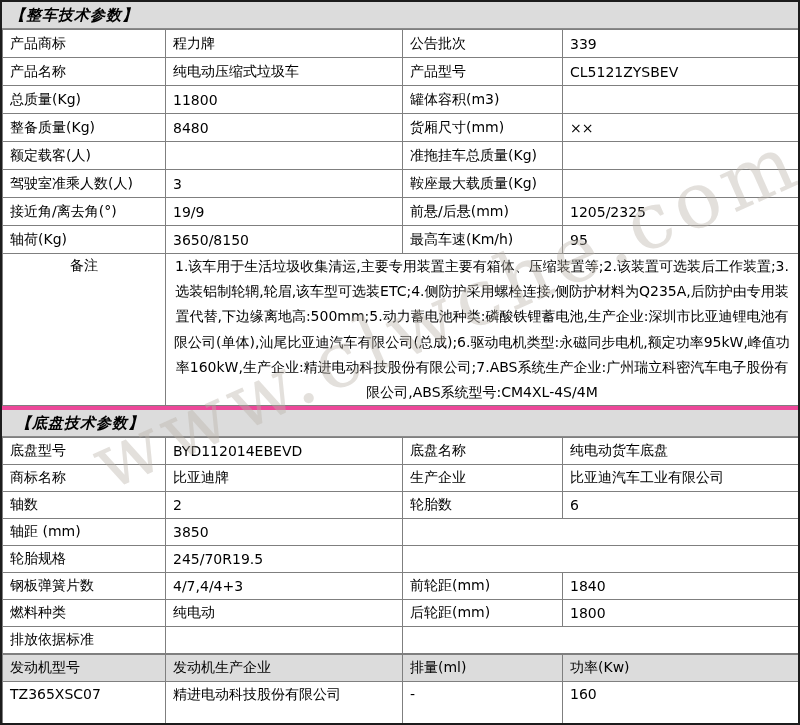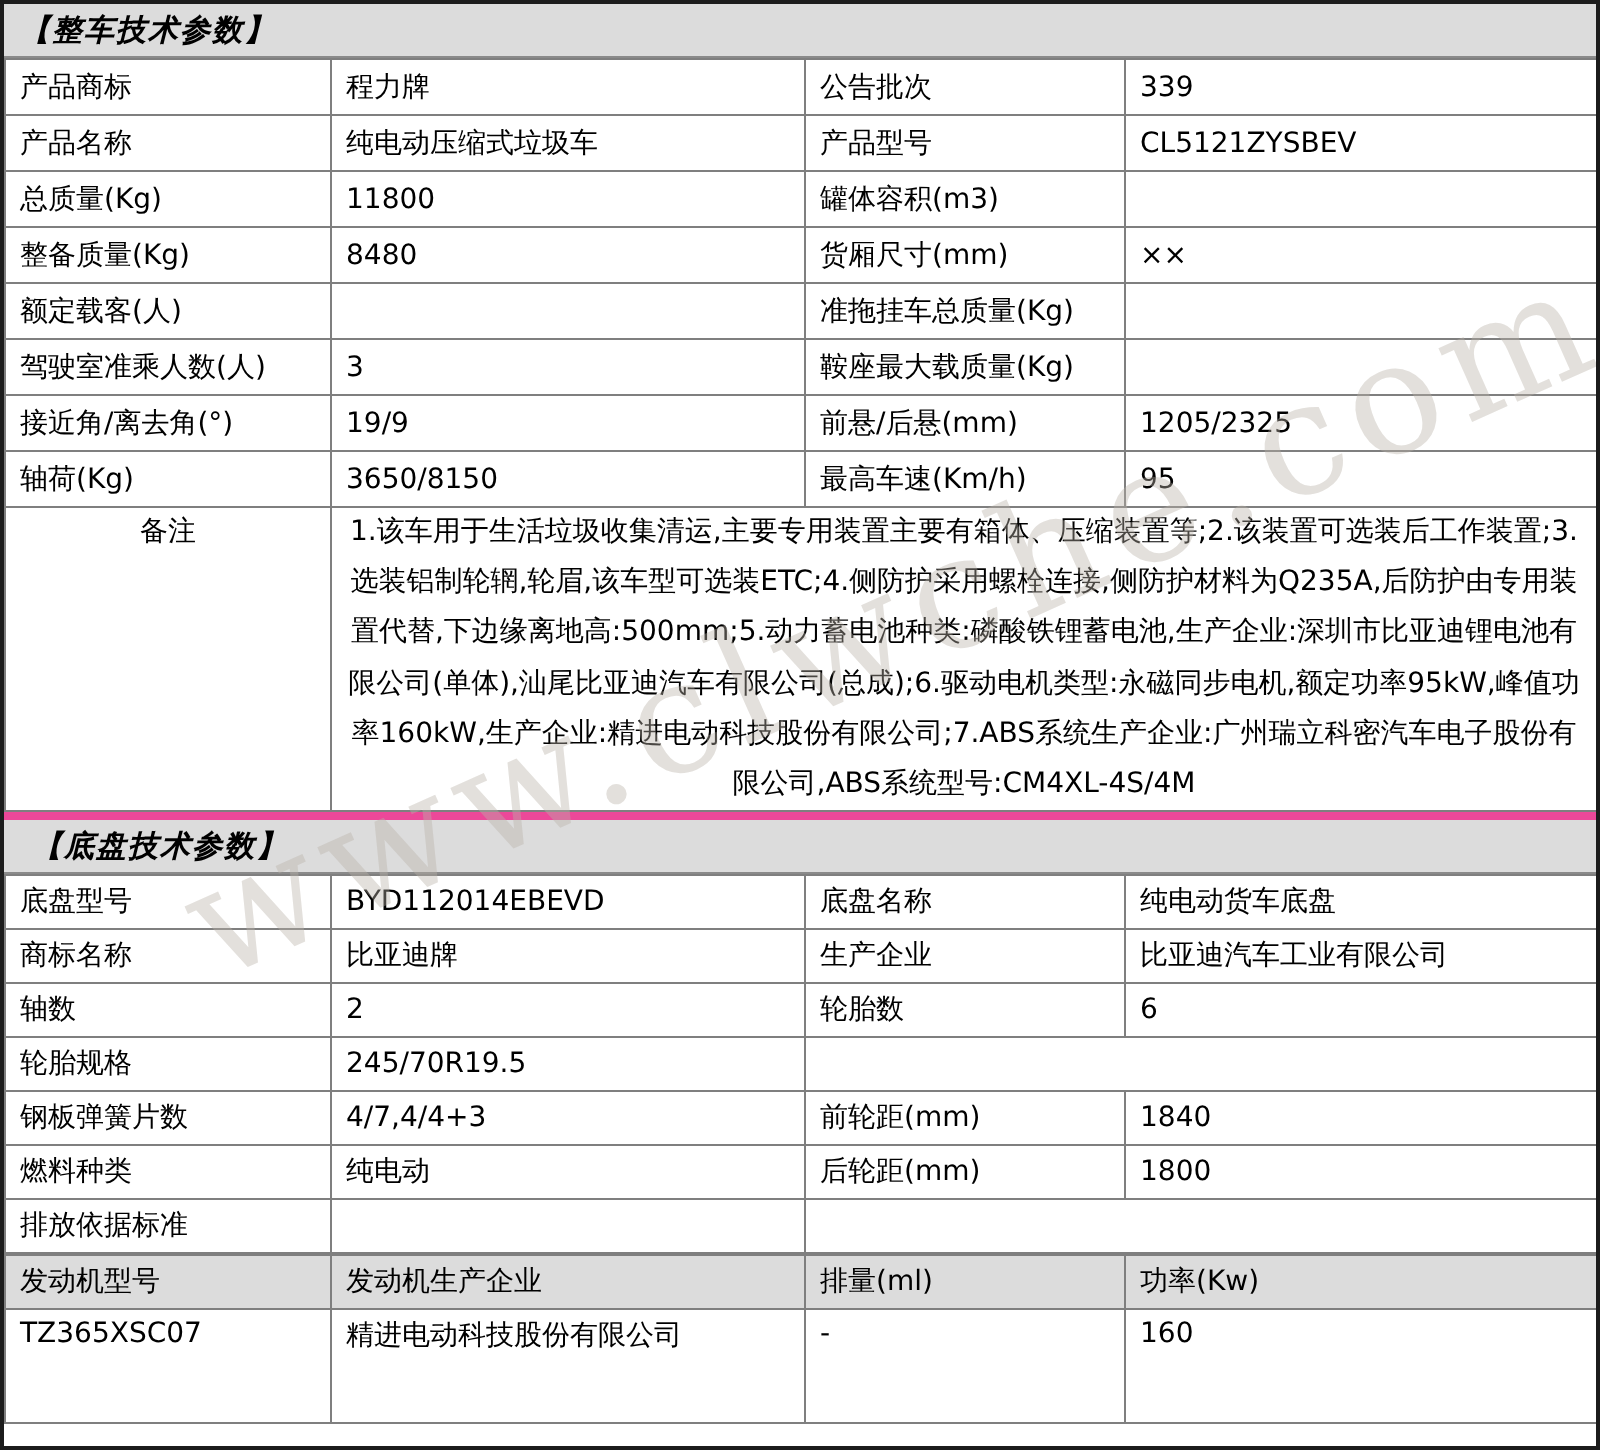--- a/index.html
+++ b/index.html
@@ -112,20 +112,25 @@
           <td class="lbl">生产企业</td>
           <td class="val">比亚迪汽车工业有限公司</td>
         </tr>
         <tr>
           <td class="lbl">轴数</td>
           <td class="val">2</td>
           <td class="lbl">轮胎数</td>
           <td class="val">6</td>
         </tr>
         <tr>
+          <td class="lbl">轴距 (mm)</td>
+          <td class="val">3850</td>
+          <td colspan="2" class="lbl"></td>
+        </tr>
+        <tr>
           <td class="lbl">轮胎规格</td>
           <td class="val">245/70R19.5</td>
           <td colspan="2" class="lbl"></td>
         </tr>
         <tr>
           <td class="lbl">钢板弹簧片数</td>
           <td class="val">4/7,4/4+3</td>
           <td class="lbl">前轮距(mm)</td>
           <td class="val">1840</td>
         </tr>

